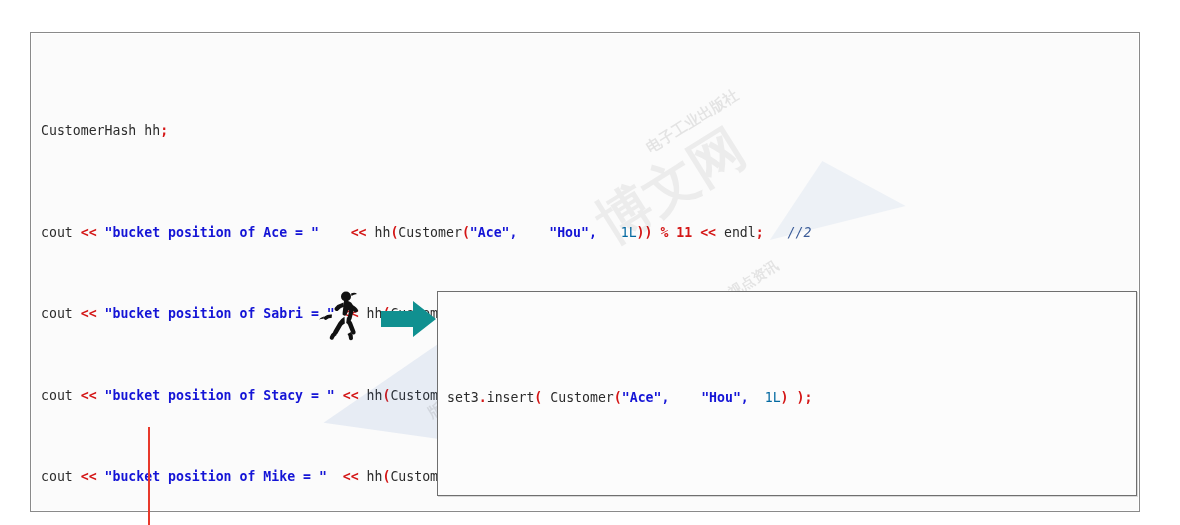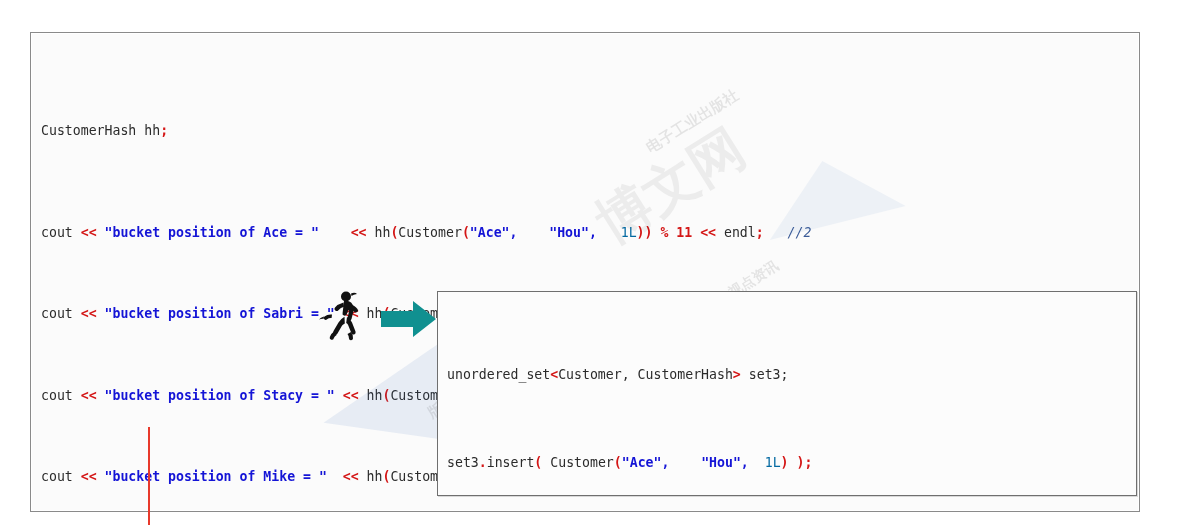--- a/index.html
+++ b/index.html
@@ -152,21 +152,20 @@
     </g>
   </svg>
 
   <svg class="arrow" viewBox="0 0 56 38">
     <path d="M0 11 H32 V1 L55 19 L32 37 V27 H0 Z" fill="#109090"></path>
   </svg>
 
   <div class="inset">
     <div class="codearea">
 
-      <div class="ln"><span class="pl">unordered_set</span><span class="op">&lt;</span><span class="pl">Customer, CustomerHash</span><span class="op">&gt;</span> <span class="pl">set3;</span></div>
 
       <div class="ln"><span class="pl">set3</span><span class="op">.</span><span class="pl">insert</span><span class="op">(</span> <span class="pl">Customer</span><span class="op">(</span><span class="str">"Ace",</span><span>    </span><span class="str">"Hou",</span><span>  </span><span class="num">1L</span><span class="op">)</span> <span class="op">);</span></div>
 
       
 
       
 
       
 
       

